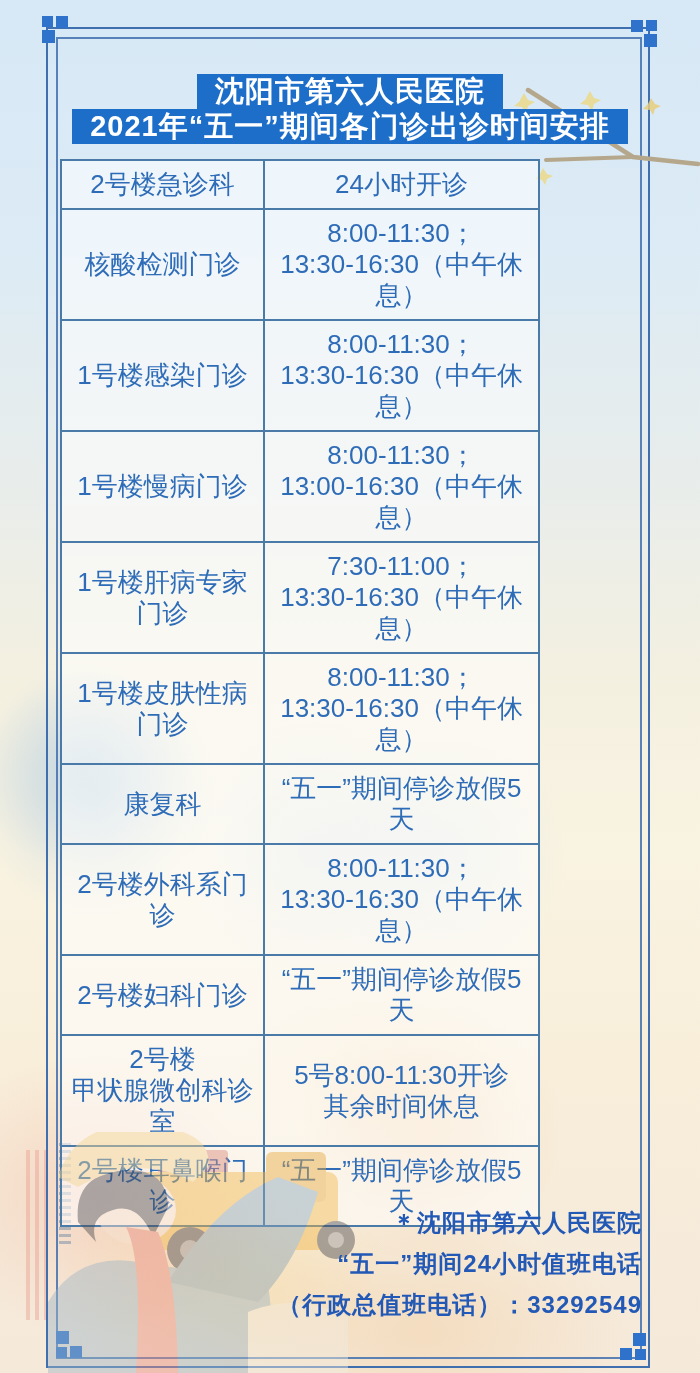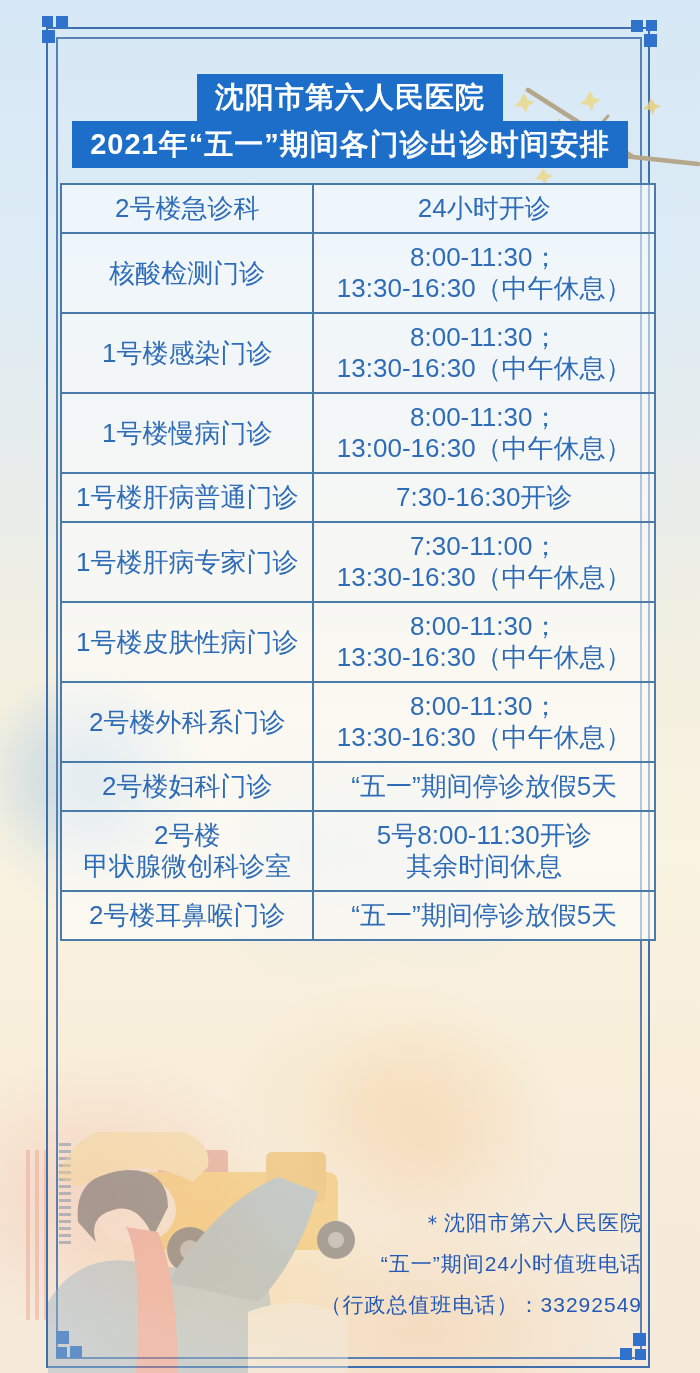--- a/index.html
+++ b/index.html
@@ -40,30 +40,30 @@
   .corner.bl{left:56px;top:1330px;transform:scaleY(-1);}
   .corner.br{left:618px;top:1332px;transform:scale(-1,-1);}
   
   .stripes{position:absolute;left:26px;top:1150px;width:20px;height:170px;opacity:.5;
     background:repeating-linear-gradient(90deg,rgba(228,140,128,.7) 0 4px,transparent 4px 9px);}
   .dots{position:absolute;left:59px;top:1143px;width:12px;height:102px;opacity:.55;
     background:repeating-linear-gradient(180deg,rgba(95,128,160,.8) 0 3px,transparent 3px 7px);}
   
   .content{position:absolute;inset:0;padding-top:74px;}
   .banner{display:table;margin:0 auto;background:var(--banner-bg);color:#ffffff;
-    font-weight:bold;font-size:29px;line-height:31px;padding:8px 18px;letter-spacing:1px;}
+    font-weight:bold;font-size:29px;line-height:31px;padding:2px 18px;letter-spacing:1px;}
   .banner + .banner{margin-top:0;}
-  table.schedule{margin:15px 0 0 60px;width:596px;border-collapse:collapse;table-layout:fixed;}
+  table.schedule{margin:15px 0 0 60px;width:480px;border-collapse:collapse;table-layout:fixed;}
   table.schedule td{border:2px solid var(--table-border);background:rgba(255,255,255,0.55);
     color:var(--table-text);font-size:26px;line-height:31px;text-align:center;
     vertical-align:middle;padding:8px 4px;}
   table.schedule col.c1{width:42.5%;}
   table.schedule col.c2{width:57.5%;}
   .footer{position:absolute;top:1202px;right:58px;width:430px;text-align:right;
-    color:var(--footer-text);font-weight:normal;font-size:21px;line-height:41px;letter-spacing:1px;}
+    color:var(--footer-text);font-weight:bold;font-size:24px;line-height:41px;letter-spacing:1px;}
   .branch-wrap{position:absolute;left:498px;top:72px;width:202px;height:120px;}
   .worker-wrap{position:absolute;left:18px;top:1132px;width:360px;height:241px;opacity:.45;}
   .glow{position:absolute;border-radius:50%;pointer-events:none;}
 </style>
 </head>
 <body>
 
 <div class="glow" style="left:-30px;top:670px;width:250px;height:250px;background:radial-gradient(circle,rgba(160,195,226,.38),transparent 70%);"></div>
 <div class="glow" style="left:300px;top:740px;width:280px;height:230px;background:radial-gradient(circle,rgba(200,222,242,.33),transparent 70%);"></div>
 <div class="glow" style="left:280px;top:1020px;width:300px;height:240px;background:radial-gradient(circle,rgba(242,180,120,.20),transparent 70%);"></div>
@@ -151,42 +151,42 @@
           <td>
             <div>1号楼慢病门诊</div>
           </td>
           <td>
             <div>8:00-11:30；</div>
             <div>13:00-16:30（中午休息）</div>
           </td>
         </tr>
         <tr>
           <td>
-            <div>1号楼肝病普通门诊</div>
-          </td>
-          <td>
-            <div>7:30-16:30开诊</div>
-          </td>
-        </tr>
-        <tr>
-          <td>
             <div>1号楼肝病专家门诊</div>
           </td>
           <td>
             <div>7:30-11:00；</div>
             <div>13:30-16:30（中午休息）</div>
           </td>
         </tr>
         <tr>
           <td>
             <div>1号楼皮肤性病门诊</div>
           </td>
           <td>
             <div>8:00-11:30；</div>
             <div>13:30-16:30（中午休息）</div>
+          </td>
+        </tr>
+        <tr>
+          <td>
+            <div>康复科</div>
+          </td>
+          <td>
+            <div>“五一”期间停诊放假5天</div>
           </td>
         </tr>
         <tr>
           <td>
             <div>2号楼外科系门诊</div>
           </td>
           <td>
             <div>8:00-11:30；</div>
             <div>13:30-16:30（中午休息）</div>
           </td>

